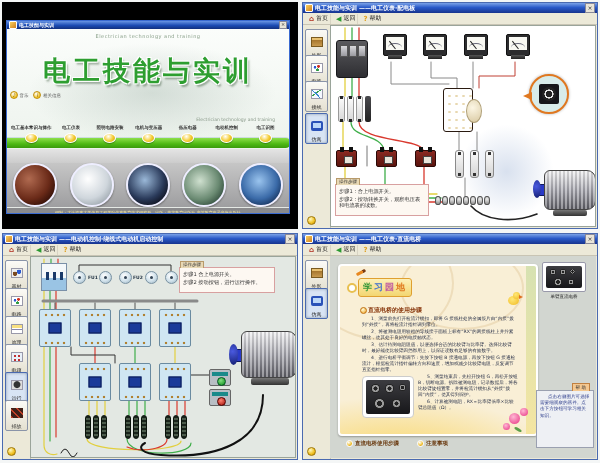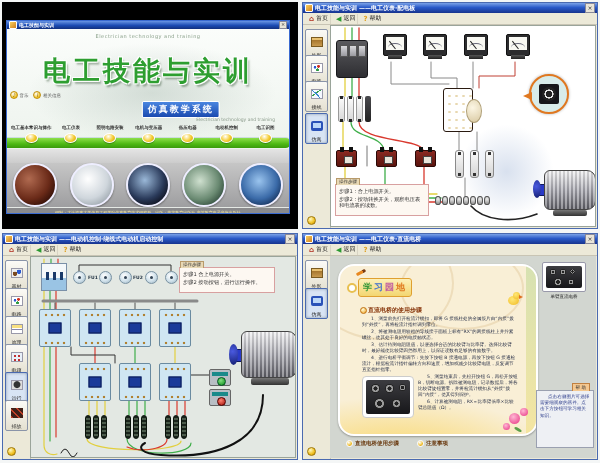--- a/index.html
+++ b/index.html
@@ -111,21 +111,21 @@
   .contactor::before,.contactor::after{content:'';position:absolute;left:2px;right:2px;height:6px;background-image:radial-gradient(circle,#b08030 1.3px,transparent 1.6px);background-size:6px 6px;background-position:1px 1px;}
   .contactor::before{top:1px}.contactor::after{bottom:1px}
   .contactor .cl{position:absolute;left:50%;top:50%;transform:translate(-50%,-50%);width:11px;height:9px;background:#1a3a9a;border:1px solid #0a1a50;}
   .coil{background:repeating-linear-gradient(180deg,#18221a 0 2px,#4a5a4a 2px 4px);border:1px solid #0a140c;border-radius:3px;}
   .btnbox{background:#b8bec4;border:1px solid #666;border-radius:2px;}
   .btnbox .strip{position:absolute;left:2px;top:2px;right:2px;height:4px;background:#1a8a8a;}
   .rbtn{position:absolute;left:7px;top:7px;width:7px;height:7px;border-radius:50%;border:1px solid #500;background:radial-gradient(circle at 40% 35%,#ff8070,#a01008);}
   .gbtn{background:radial-gradient(circle at 40% 35%,#80e080,#0a8a18)!important;border-color:#052}
   
   .main4{position:absolute;left:27px;top:22px;right:1px;bottom:1px;background:#d2d6d0;overflow:hidden;}
-  .page{position:absolute;left:8px;top:8px;width:196px;height:168px;background:#f9efd6;border:2px solid #fff;border-radius:16px;box-shadow:0 1px 2px rgba(0,0,0,.3);overflow:hidden;}
+  .page{position:absolute;left:8px;top:8px;width:196px;height:168px;background:#f9efd6;border:2px solid #fff;border-radius:4px;box-shadow:0 1px 2px rgba(0,0,0,.3);overflow:hidden;}
   .swirl{position:absolute;border:2px solid rgba(200,160,90,.22);border-radius:50%;}
   .swoosh{position:absolute;bottom:-34px;left:-20px;width:250px;height:74px;background:radial-gradient(ellipse at 30% 100%,rgba(248,200,40,.75),rgba(248,200,40,0) 68%);}
   .pedge{position:absolute;right:0;top:0;bottom:0;width:10px;background:linear-gradient(180deg,rgba(150,200,110,.35),rgba(240,220,110,.5));}
   .htile{position:absolute;left:18px;top:12px;background:linear-gradient(180deg,#fdf0b8,#f3d671);border:1px solid #dfa030;border-radius:3px;padding:2px 4px;font-size:9px;font-weight:bold;letter-spacing:2px;}
   .hc0{color:#3a9a3a}.hc1{color:#3a6ad0}.hc2{color:#c05aa0}.hc3{color:#e07a20}
   .hring{position:absolute;left:7px;top:17px;width:6px;height:6px;border-radius:50%;border:2px solid #e8c050;background:#fff;}
   .pencil{position:absolute;left:16px;top:5px;width:10px;height:3px;background:linear-gradient(90deg,#e88820 70%,#7a3a10 70%);transform:rotate(-28deg);border-radius:1px;}
   .chick{position:absolute;right:16px;top:26px;width:12px;height:13px;}
   .chick .body{position:absolute;left:0;bottom:0;width:11px;height:9px;border-radius:50%;background:radial-gradient(circle at 40% 35%,#ffe878,#f0b820);}
   .chick .head{position:absolute;right:0;top:0;width:7px;height:7px;border-radius:50%;background:radial-gradient(circle at 40% 35%,#ffe878,#f0b820);}
@@ -158,21 +158,20 @@
     <div class="w1">
       <div class="tb1">
         <span class="wicon"></span>
         <span class="wtitle">电工技能与实训</span>
         <span class="closebtn">×</span>
       </div>
       <div class="splashbody">
         <div class="mapwash"></div>
         <div class="entop">Electrician technology and training</div>
         <div class="bigtitle">电工技能与实训</div>
-        <div class="subbadge">仿真教学系统</div>
         <div class="ensub">Electrician technology and training</div>
         <div class="sidebtns">
           <span><span class="sb1ic">♪</span> <span>音乐</span></span>
           <span><span class="sb1ic">i</span> <span>相关信息</span></span>
         </div>
         <div class="greenbar"></div>
         <div class="menurow">
           <div class="menuitem">
               <div class="mlabel">电工基本常识与操作</div>
               <div class="mbtn"></div>

